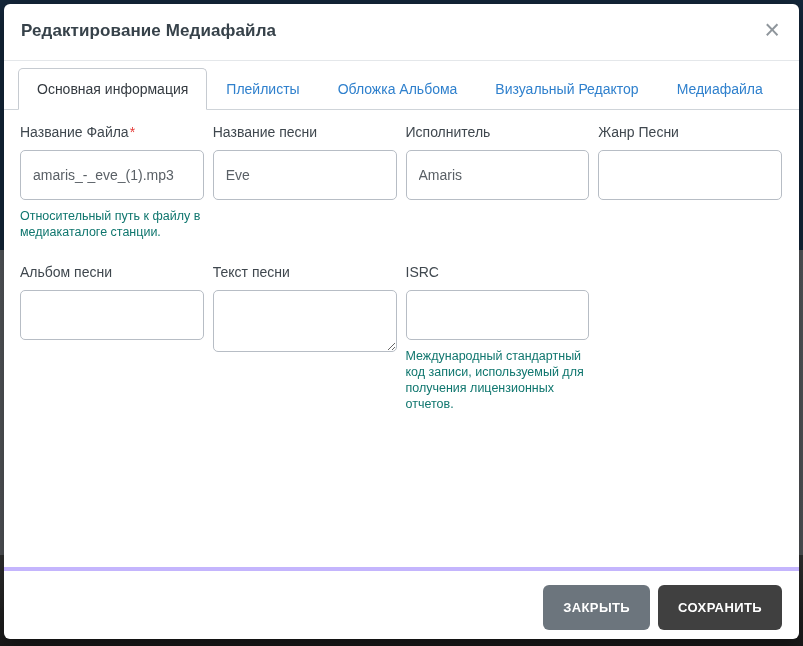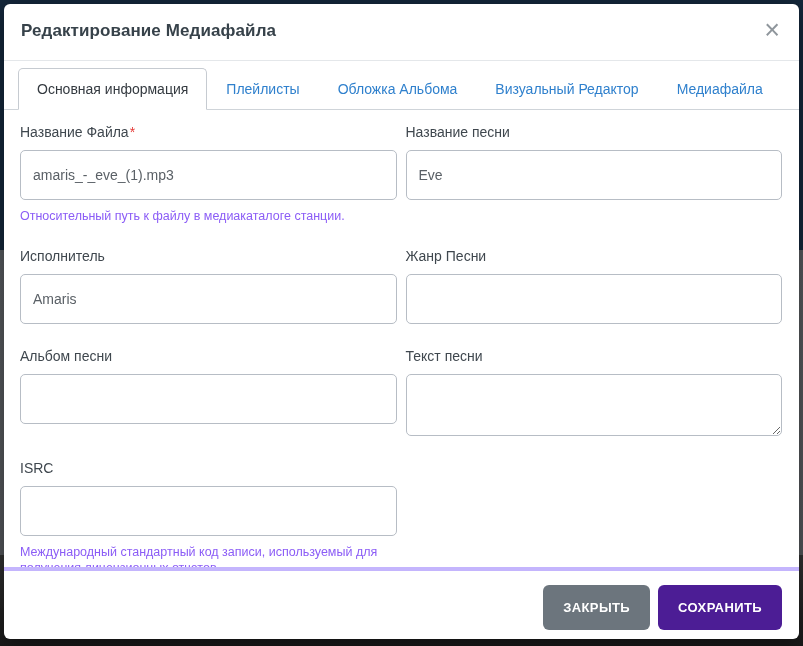--- a/index.html
+++ b/index.html
@@ -33,53 +33,53 @@
     font-size:14px;line-height:18px;padding:11px 18px;cursor:pointer;
     color:#2f80cd;white-space:nowrap;border:1px solid transparent;margin-bottom:-1px;
   }
   .tab.active{
     background:#fff;color:#343a40;
     border:1px solid #c6cbd1;border-bottom-color:#fff;
     border-radius:5px 5px 0 0;
   }
   
   .modal-body{padding:12px 17px 0 16px;flex:1 1 auto;overflow:hidden;}
-  .form-grid{display:grid;grid-template-columns:1fr 1fr;column-gap:9px;align-items:start;}
+  .form-grid{display:grid;grid-template-columns:1fr 1fr 1fr 1fr;column-gap:9px;align-items:start;}
   .field{margin-bottom:22px;}
   .field label{
     display:block;font-size:14px;line-height:20px;color:#3f474e;margin-bottom:8px;
   }
   .req{color:#e53935;margin-left:1px;}
   .text-input{
     display:block;width:100%;box-sizing:border-box;height:50px;
     padding:0 12px;font-size:14px;color:#5a6066;
     font-family:"Liberation Sans","DejaVu Sans",sans-serif;
     border:1px solid #b7bdc5;border-radius:5px;background:#fff;outline:none;
   }
   textarea.text-input{
     height:62px;padding:9px 12px;resize:both;line-height:18px;
   }
   .help{
-    margin:8px 0 0 0;font-size:12.5px;line-height:16px;color:#8b5cf6;
+    margin:8px 0 0 0;font-size:12.5px;line-height:16px;color:#0f766e;
   }
   
   .modal-footer{
     margin-top:auto;flex:0 0 auto;
     border-top:4px solid #c4b5fd;
     padding:14px 17px 9px 17px;
     display:flex;justify-content:flex-end;gap:8px;align-items:flex-end;
   }
   .btn{
     border:none;border-radius:6px;cursor:pointer;
     font-family:"Liberation Sans","DejaVu Sans",sans-serif;
     font-size:13px;font-weight:700;letter-spacing:.4px;
     padding:15px 20px;line-height:15px;color:#fff;
   }
   .btn-secondary{background:#6c757d;}
-  .btn-primary{background:#4c1d95;}
+  .btn-primary{background:#404040;}
 </style>
 </head>
 <body>
 
 <div class="modal">
 
   <div class="modal-header">
     <h2 class="modal-title">Редактирование Медиафайла</h2>
     <button class="close-btn">×</button>
   </div>

